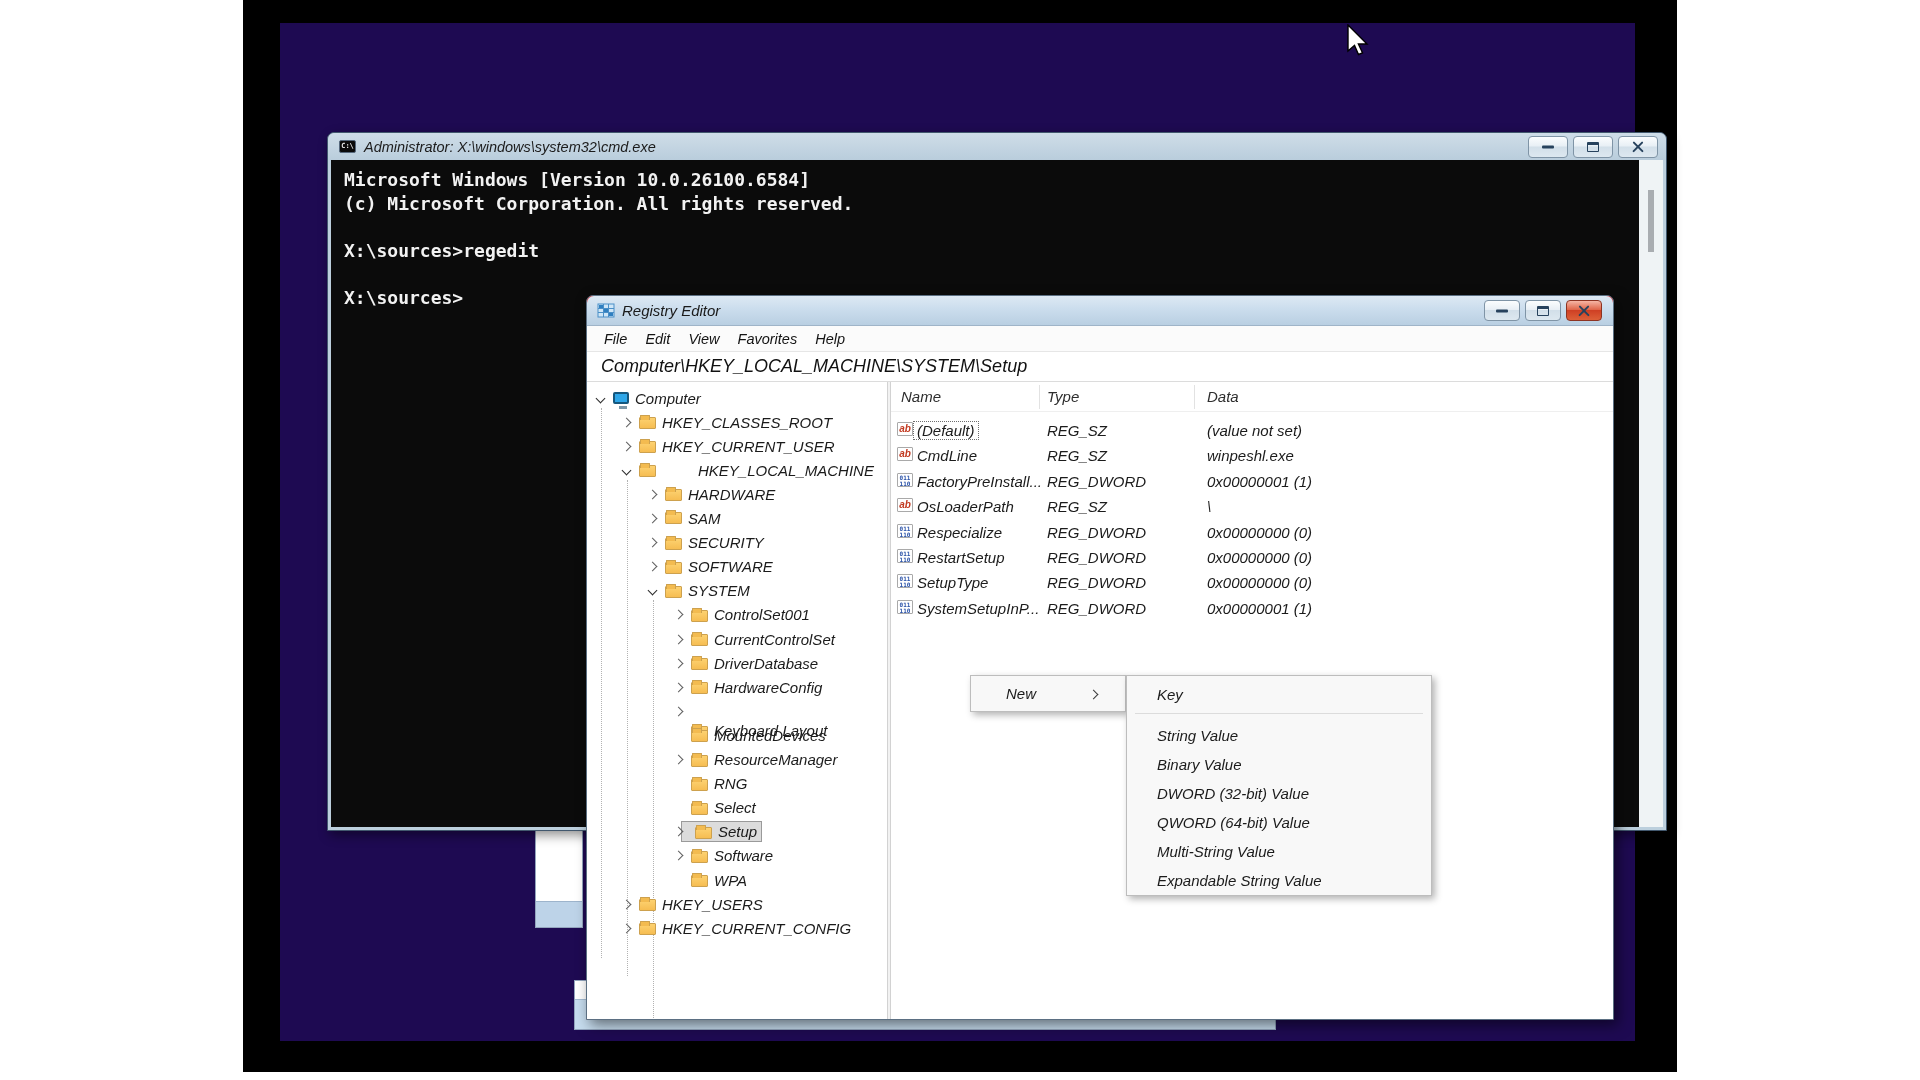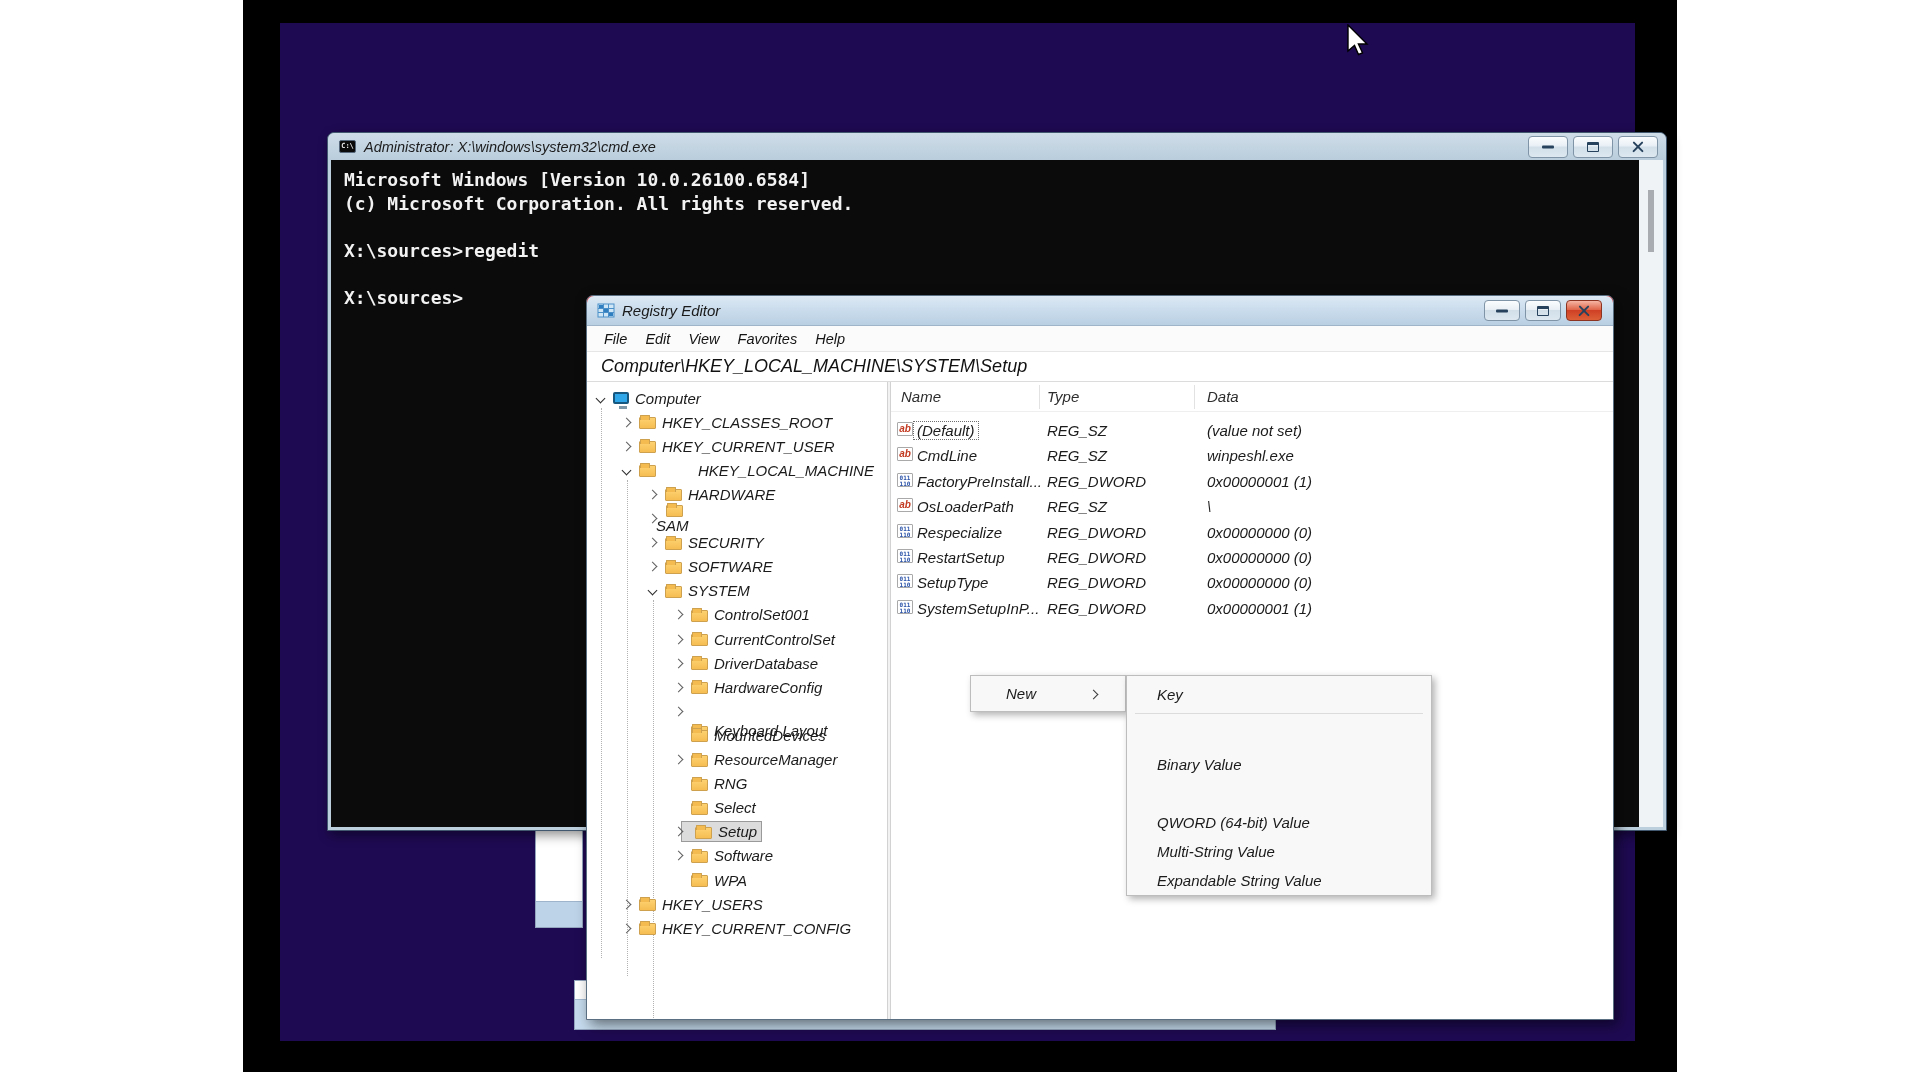--- a/index.html
+++ b/index.html
@@ -248,21 +248,21 @@
             </div>
             <div class="trow" style="top: 100.4px; left: 62px;">
               <span class="chev col"></span>
               <span style="display: inline-flex; align-items: center;">
                 <span class="tico folder"></span>
                 <span>HARDWARE</span>
               </span>
             </div>
             <div class="trow" style="top: 124.5px; left: 62px;">
               <span class="chev col"></span>
-              <span style="display: inline-flex; align-items: flex-end; flex-direction: column;">
+              <span style="display: inline-flex; align-items: flex-start;">
                 <span class="tico folder"></span>
                 <span>SAM</span>
               </span>
             </div>
             <div class="trow" style="top: 148.6px; left: 62px;">
               <span class="chev col"></span>
               <span style="display: inline-flex; align-items: center;">
                 <span class="tico folder"></span>
                 <span>SECURITY</span>
               </span>
@@ -447,22 +447,28 @@
       <div class="item">
         <span class="lbl">New</span>
         <span class="arrow"></span>
       </div>
     </div>
     <div class="cmenu" id="submenu">
         <div class="smitem" style="top: 5px;">
           <span class="lbl">Key</span>
         </div>
         <div class="smsep" style="top: 37px;"></div>
+        <div class="smitem" style="top: 46px;">
+          <span class="lbl">String Value</span>
+        </div>
         <div class="smitem" style="top: 75px;">
           <span class="lbl">Binary Value</span>
+        </div>
+        <div class="smitem" style="top: 104px;">
+          <span class="lbl">DWORD (32-bit) Value</span>
         </div>
         <div class="smitem" style="top: 133px;">
           <span class="lbl">QWORD (64-bit) Value</span>
         </div>
         <div class="smitem" style="top: 162px;">
           <span class="lbl">Multi-String Value</span>
         </div>
         <div class="smitem" style="top: 191px;">
           <span class="lbl">Expandable String Value</span>
         </div>

